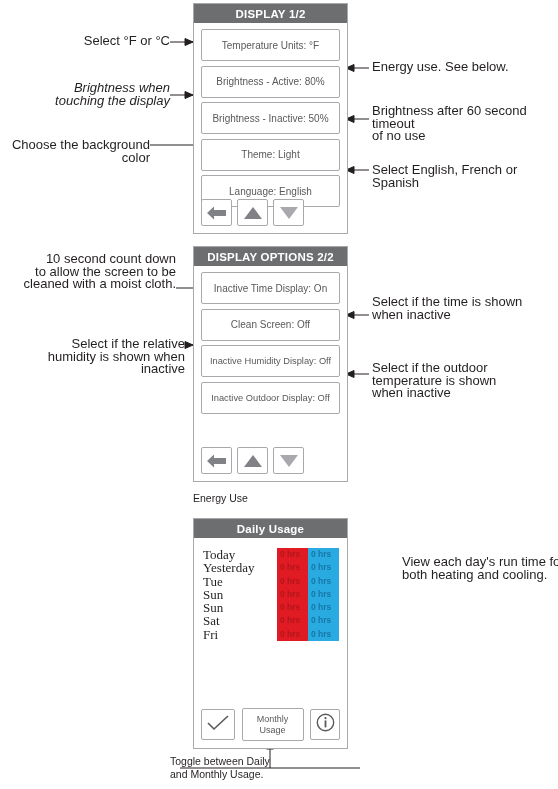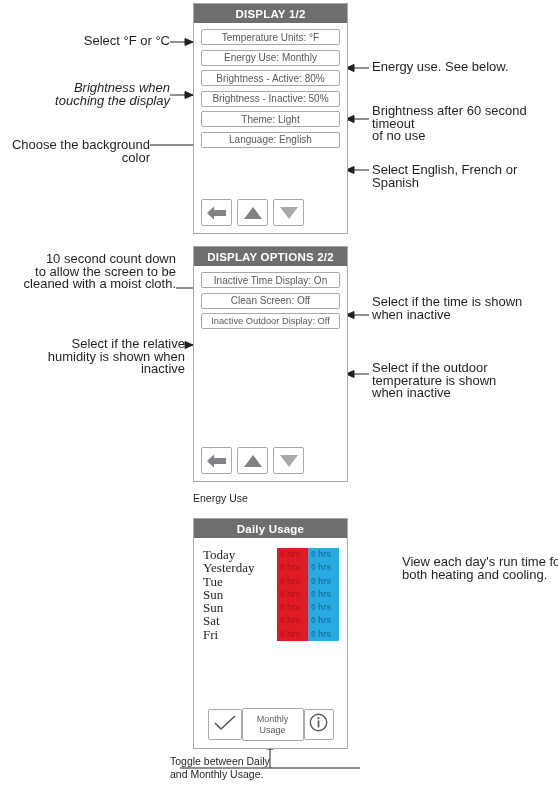--- a/index.html
+++ b/index.html
@@ -34,21 +34,21 @@
     justify-content:center;
     box-sizing:border-box;
   }
   .device-body{
     padding:6px 7px 7px 7px;
     box-sizing:border-box;
     position:relative;
     height:calc(100% - 19px);
   }
   .opt-btn{
-    height:16px;
+    height:32px;
     border:1px solid #a7a9ac;
     border-radius:2px;
     background:#ffffff;
     color:#58595b;
     font-size:10px;
     display:flex;
     align-items:center;
     justify-content:center;
     margin-bottom:4.5px;
     box-sizing:border-box;
@@ -102,21 +102,21 @@
   }
   .col-heat{background:#e01b24;}
   .col-heat div{color:#b4151c;}
   .col-cool{background:#29abe2;}
   .col-cool div{color:#1578a6;}
 
   .usage-footer{
     position:absolute;
     left:7px;right:7px;bottom:7px;
     display:flex;
-    justify-content:center;
+    justify-content:space-between;
     align-items:center;
     margin-top:43px;
   }
   .ubtn{
     border:1px solid #a7a9ac;border-radius:2px;background:#fff;
     display:flex;align-items:center;justify-content:center;
     box-sizing:border-box;
   }
   .ubtn-check{width:34px;height:31px;}
   .ubtn-monthly{
@@ -181,21 +181,20 @@
       <path d="M270 768 L270 748"></path>
       <path d="M270 741 l-3.5 8 l7 0 z"></path>
       <path d="M180 768 L360 768"></path>
     </g>
   </svg>
 
   <div class="device" id="panel1" style="left:193px;top:3px;height:231px;">
     <div class="device-header">DISPLAY 1/2</div>
     <div class="device-body">
       <div class="opt-btn">Temperature Units: °F</div>
-      <div class="opt-btn">Energy Use: Monthly</div>
       <div class="opt-btn">Brightness - Active: 80%</div>
       <div class="opt-btn">Brightness - Inactive: 50%</div>
       <div class="opt-btn">Theme: Light</div>
       <div class="opt-btn">Language: English</div>
 
       <div class="navrow">
         <div class="navbtn">
           <span>
             <svg width="21" height="16" viewBox="0 0 21 16" xmlns="http://www.w3.org/2000/svg">
               <path d="M1 8 L8 1.5 L8 5 L20 5 L20 11 L8 11 L8 14.5 Z" fill="#808285"></path>
@@ -218,20 +217,21 @@
         </div>
       </div>
     </div>
   </div>
 
   <div class="device" id="panel2" style="left:193px;top:246px;height:236px;">
     <div class="device-header">DISPLAY OPTIONS 2/2</div>
     <div class="device-body">
       <div class="opt-btn">Inactive Time Display: On</div>
       <div class="opt-btn">Clean Screen: Off</div>
+      <div class="opt-btn tight">Inactive Humidity Display: Off</div>
       <div class="opt-btn tight">Inactive Outdoor Display: Off</div>
 
       <div class="navrow">
         <div class="navbtn">
           <span>
             <svg width="21" height="16" viewBox="0 0 21 16" xmlns="http://www.w3.org/2000/svg">
               <path d="M1 8 L8 1.5 L8 5 L20 5 L20 11 L8 11 L8 14.5 Z" fill="#808285"></path>
             </svg>
           </span>
         </div>

